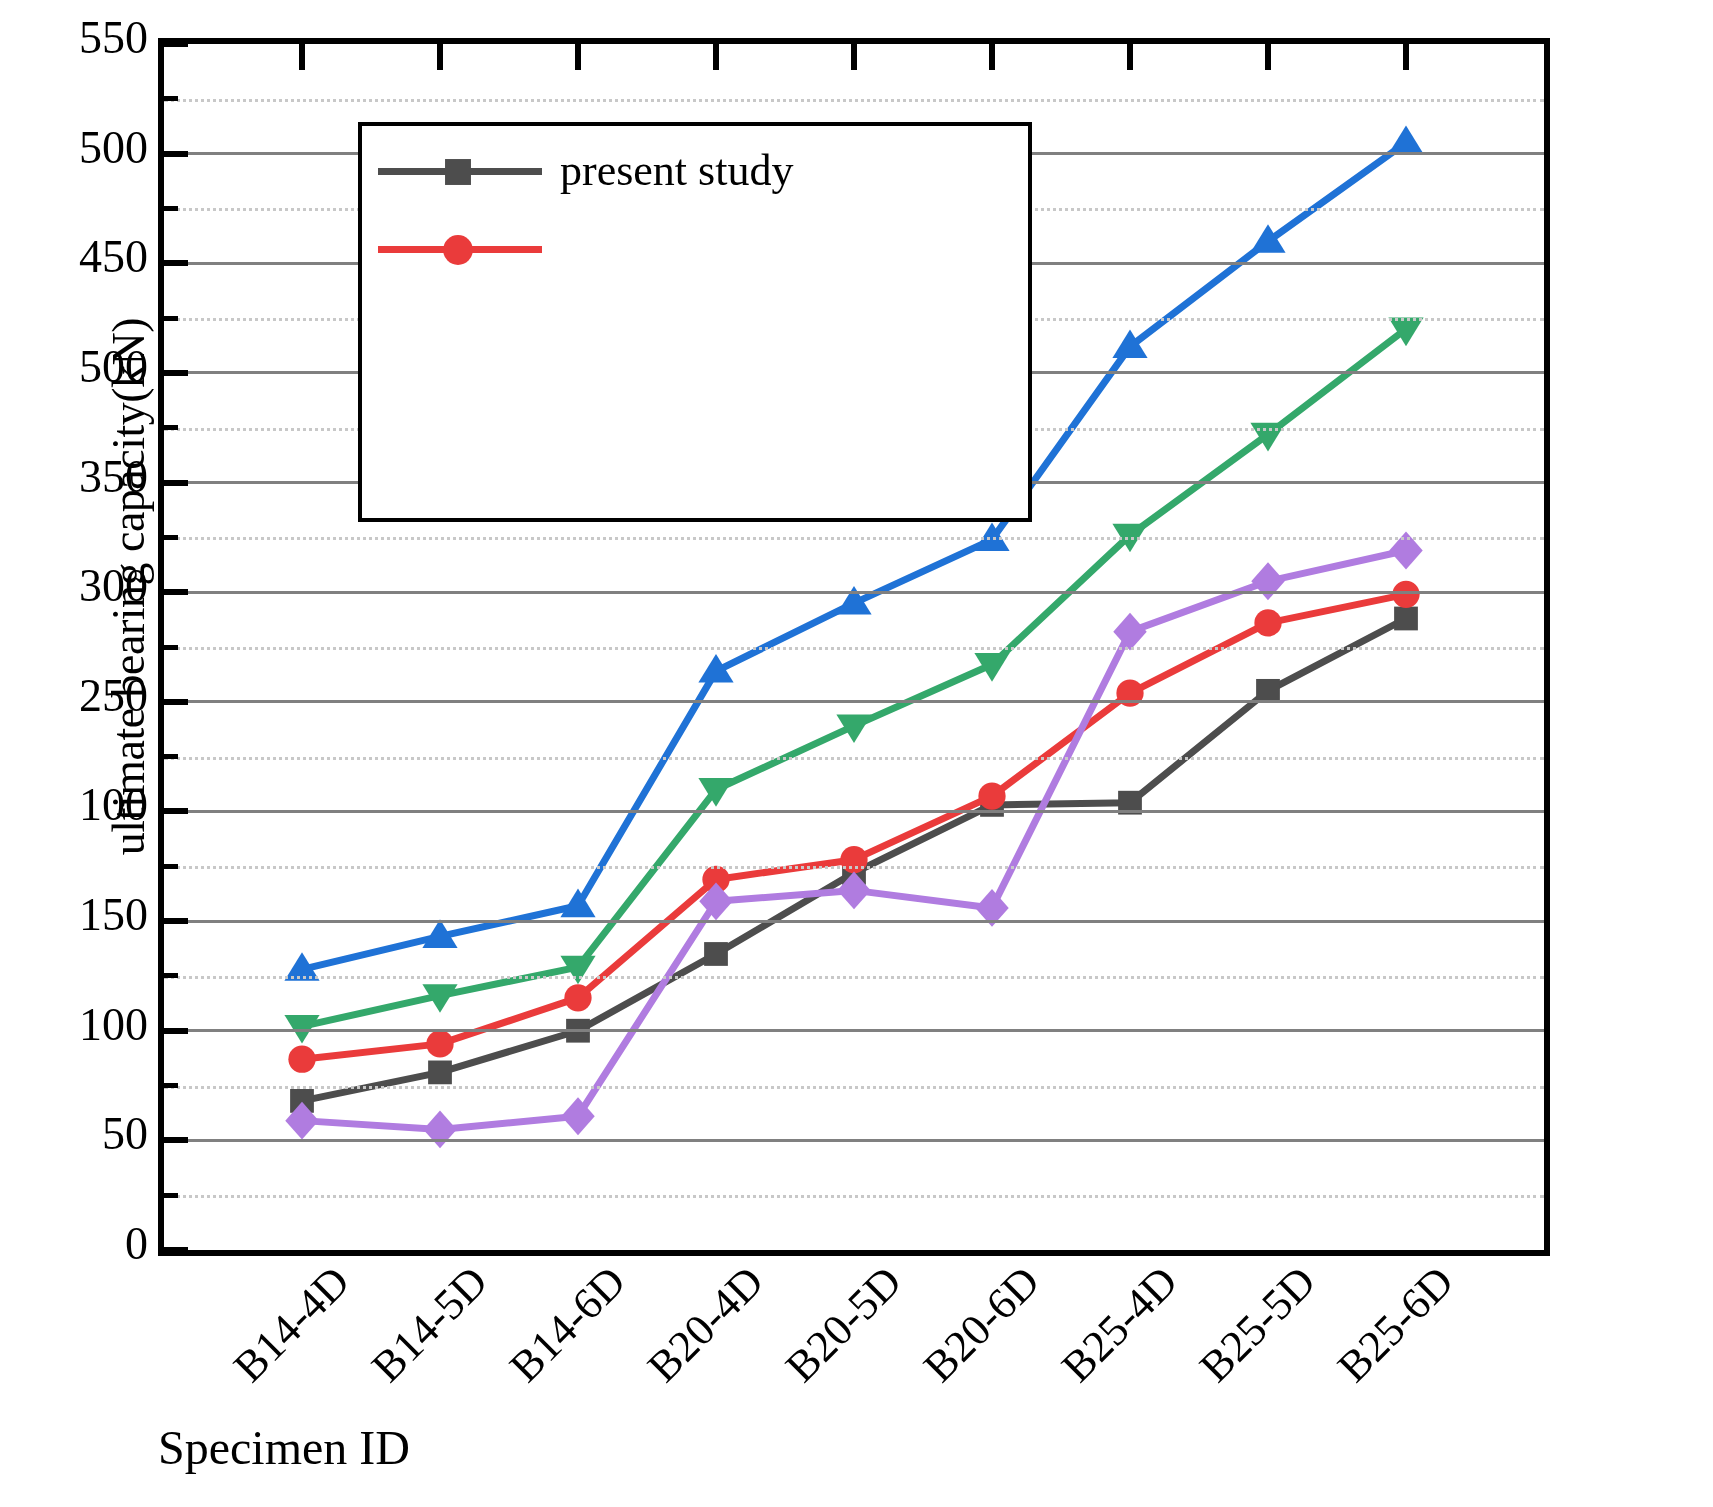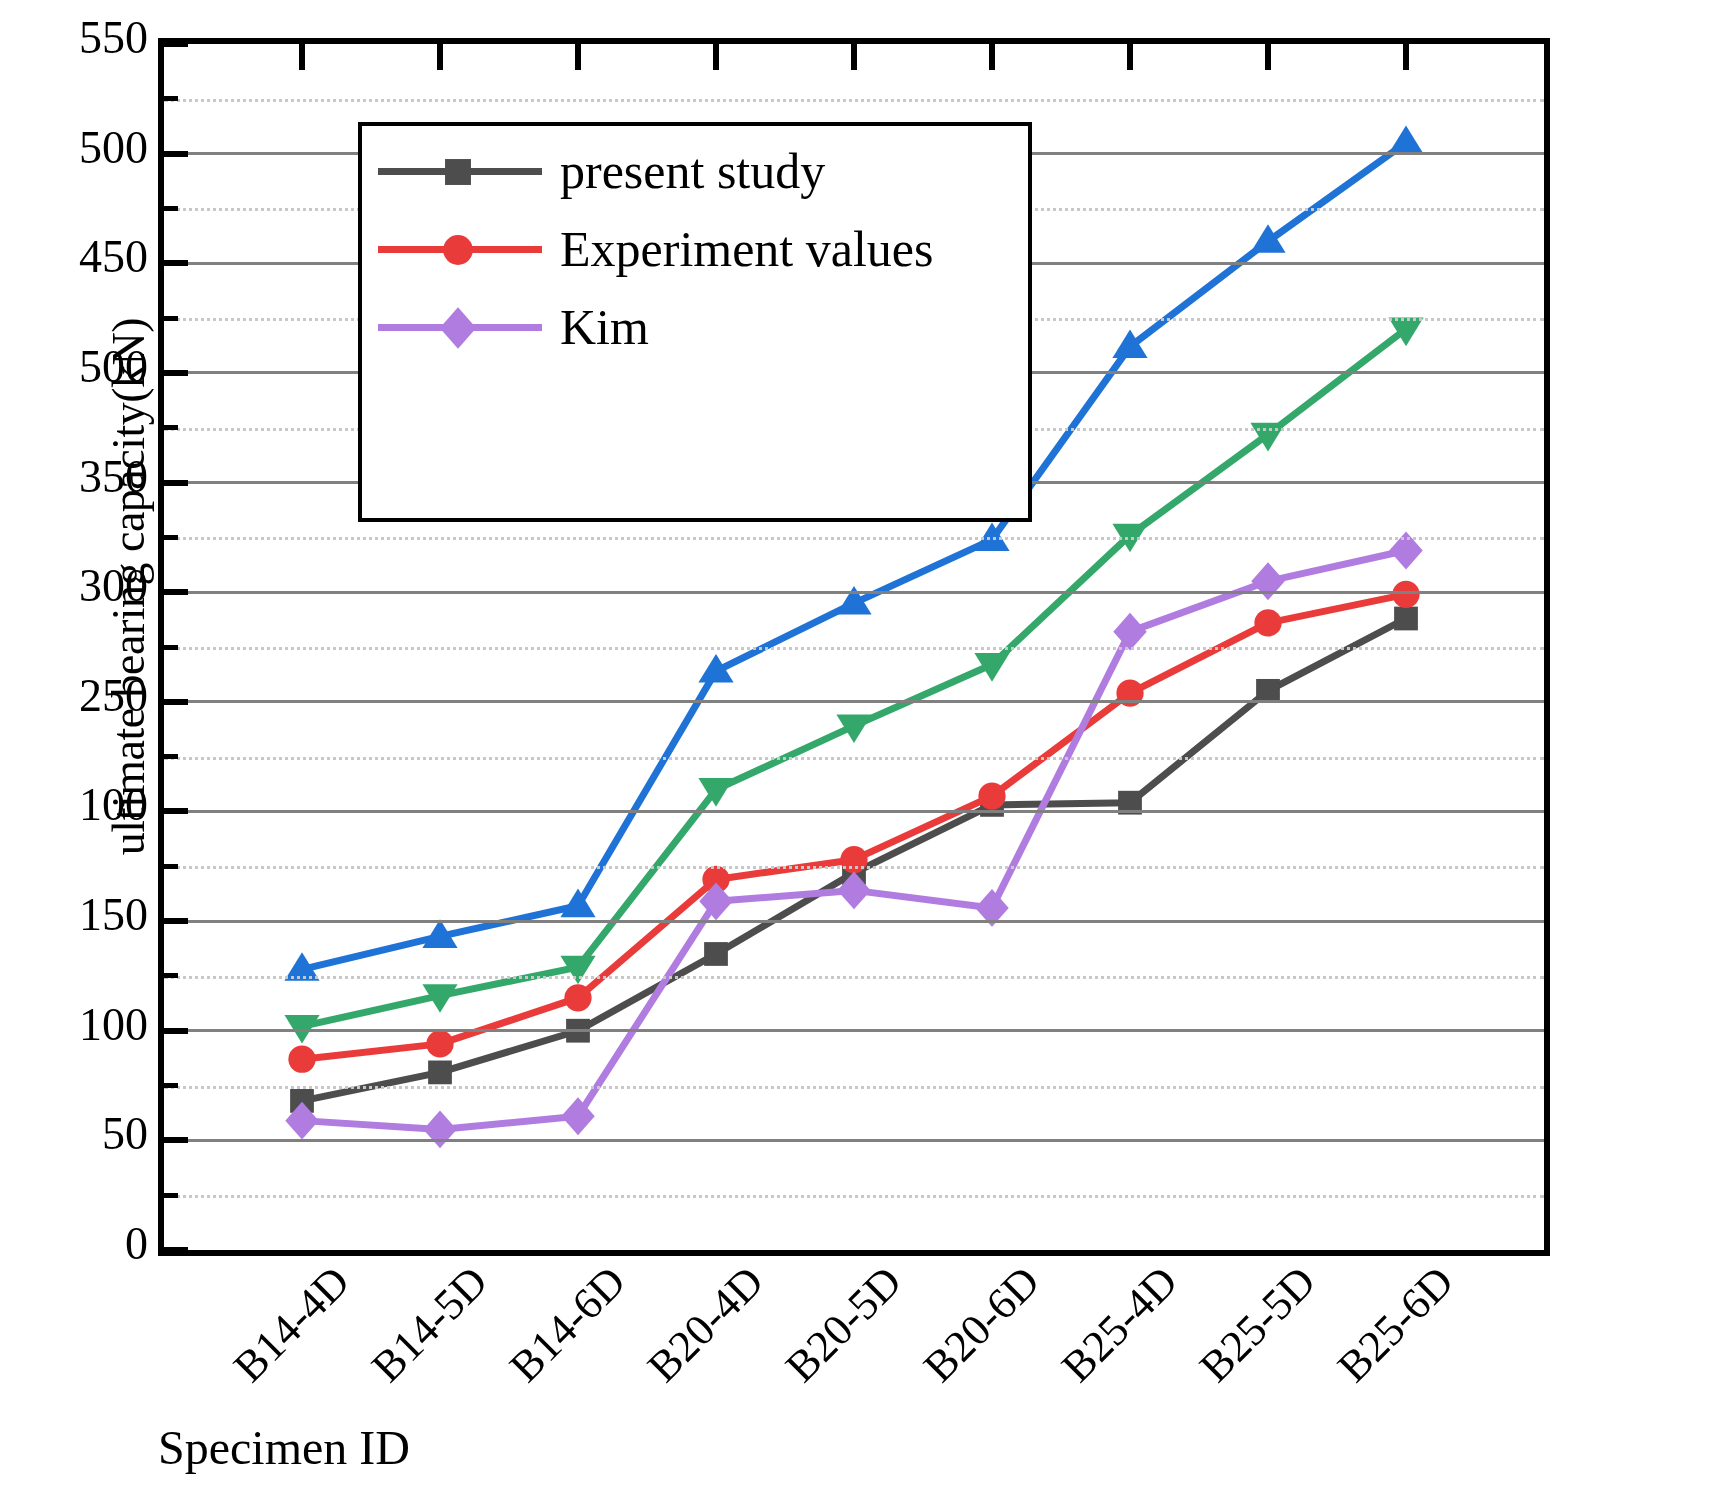--- a/index.html
+++ b/index.html
@@ -192,21 +192,21 @@
     height: 7px;
   }
   .legend-marker {
     position: absolute;
     left: 57px;
     top: 6px;
     width: 50px;
     height: 50px;
   }
   .legend-text {
-    font-size: 50px;
+    font-size: 44px;
     color: #000000;
     padding-left: 16px;
     line-height: 1;
     white-space: nowrap;
   }
 </style>
 </head>
 <body>
 
 <div id="figure">
@@ -357,30 +357,20 @@
           </div>
           <div class="legend-text">present study</div>
         </div>
         <div class="legend-row">
           <div class="legend-sample">
             <div class="legend-line" style="background: rgb(234, 59, 59);"></div>
             <svg class="legend-marker" viewBox="0 0 50 50">
               <circle cx="25" cy="25" r="14.879999999999999" fill="#ea3b3b"></circle>
             </svg>
           </div>
-          <div class="legend-text">Experiment values</div>
-        </div>
-        <div class="legend-row">
-          <div class="legend-sample">
-            <div class="legend-line" style="background: rgb(176, 124, 224);"></div>
-            <svg class="legend-marker" viewBox="0 0 50 50">
-              <polygon points="25,4.359999999999999 43.24,25 25,45.64 6.759999999999998,25" fill="#b07ce0"></polygon>
-            </svg>
-          </div>
-          <div class="legend-text">Kim</div>
         </div>
       </div>
   </div>
 
   <div id="xtick-labels">
       <div class="xtick-label-box" style="left: -134px;"><div class="xtick-label" style="position: relative; display: inline-block;">B14-4D</div></div>
       <div class="xtick-label-box" style="left: 4px;"><div class="xtick-label" style="position: relative; display: inline-block;">B14-5D</div></div>
       <div class="xtick-label-box" style="left: 142px;"><div class="xtick-label" style="position: relative; display: inline-block;">B14-6D</div></div>
       <div class="xtick-label-box" style="left: 280px;"><div class="xtick-label" style="position: relative; display: inline-block;">B20-4D</div></div>
       <div class="xtick-label-box" style="left: 418px;"><div class="xtick-label" style="position: relative; display: inline-block;">B20-5D</div></div>

